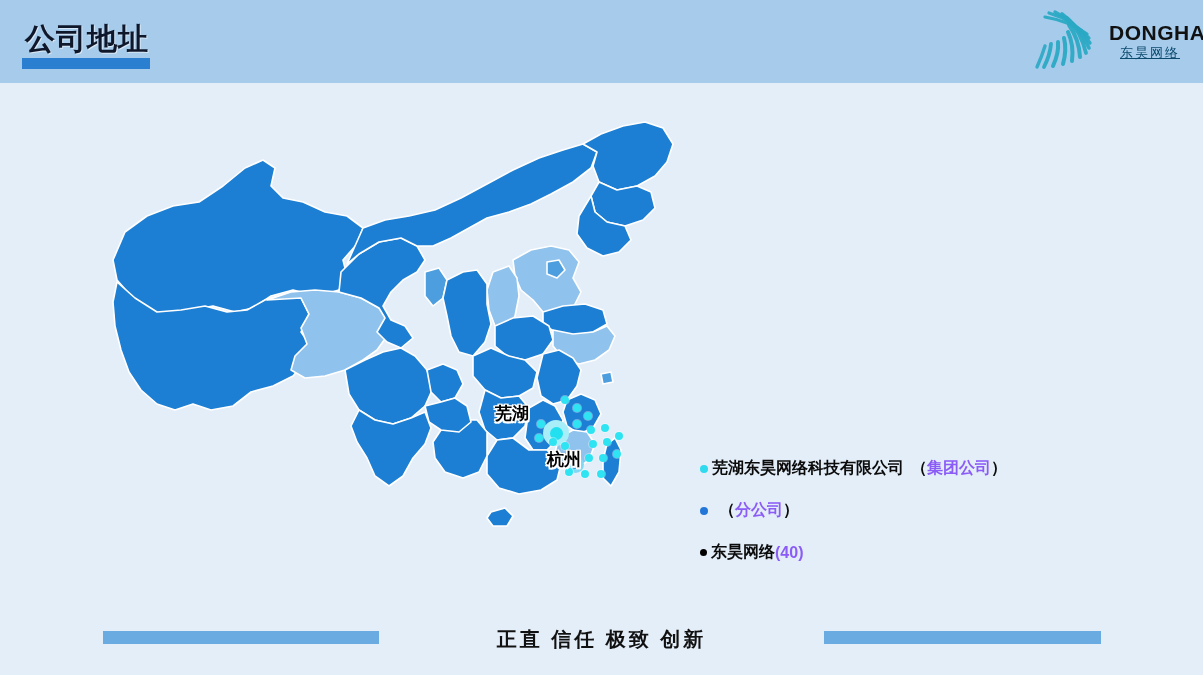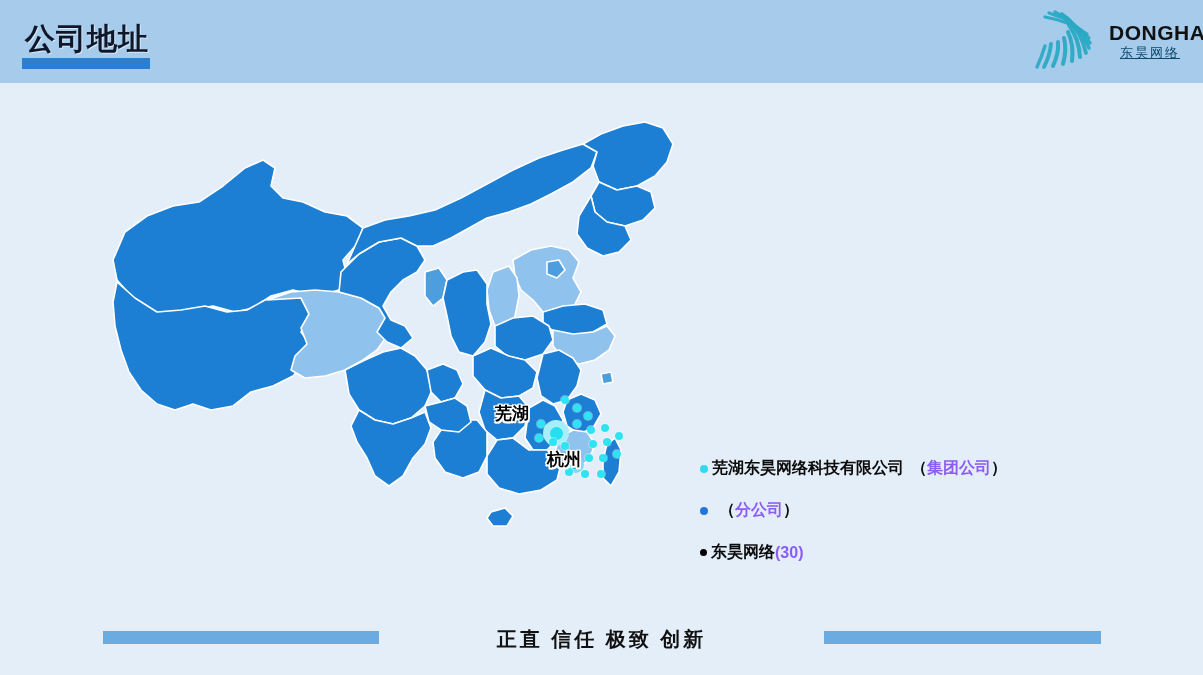--- a/index.html
+++ b/index.html
@@ -259,21 +259,21 @@
     <span class="legend-gap"></span>
     <span class="legend-paren">（</span>
     <span class="legend-red">分公司</span>
     <span class="legend-paren">）</span>
   </div>
 
   <div class="legend-row">
     <span class="legend-bullet b-black"></span>
     <span>东昊网络</span>
     <span class="legend-red">(</span>
-    <span class="legend-red">30</span>
+    <span class="legend-red">40</span>
     <span class="legend-red">)</span>
   </div>
 
 </div>
 
 <div id="footer-bar-left"></div>
 <div id="footer-slogan">正直  信任  极致  创新</div>
 <div id="footer-bar-right"></div>
 
 </body></html>

